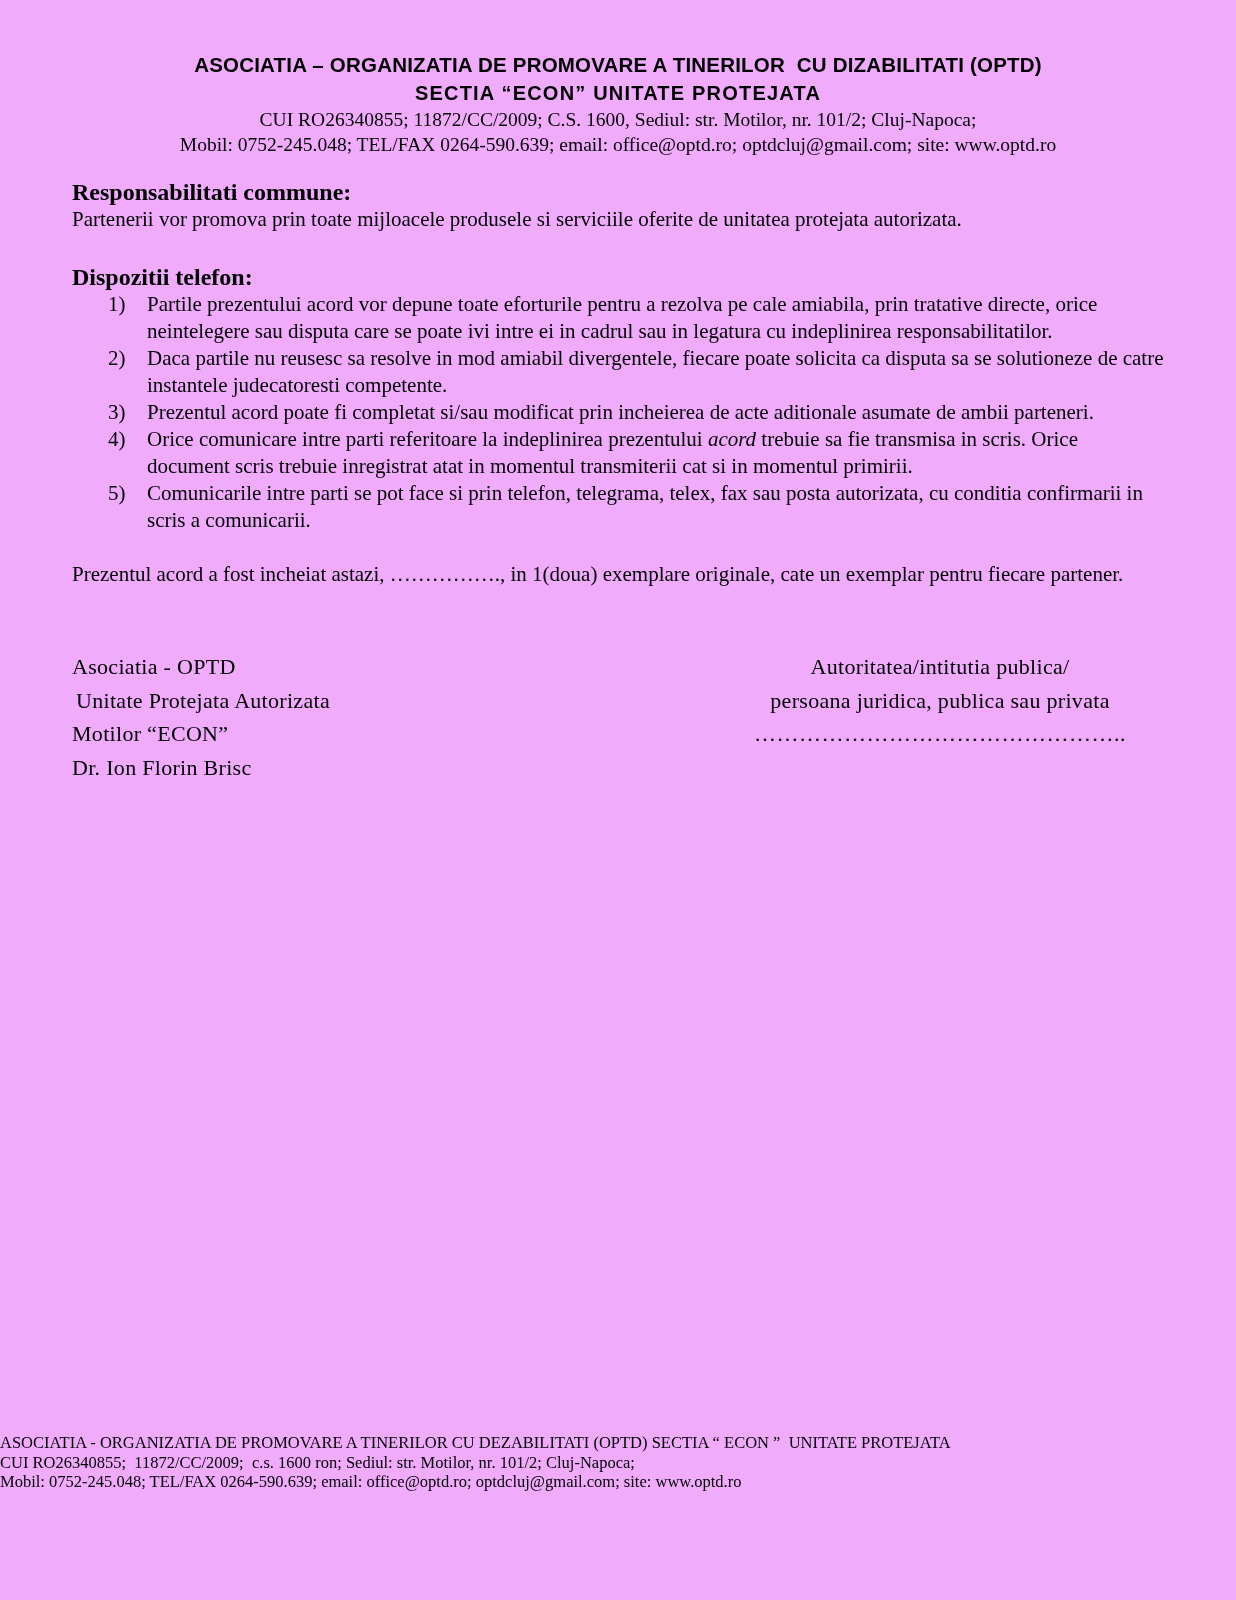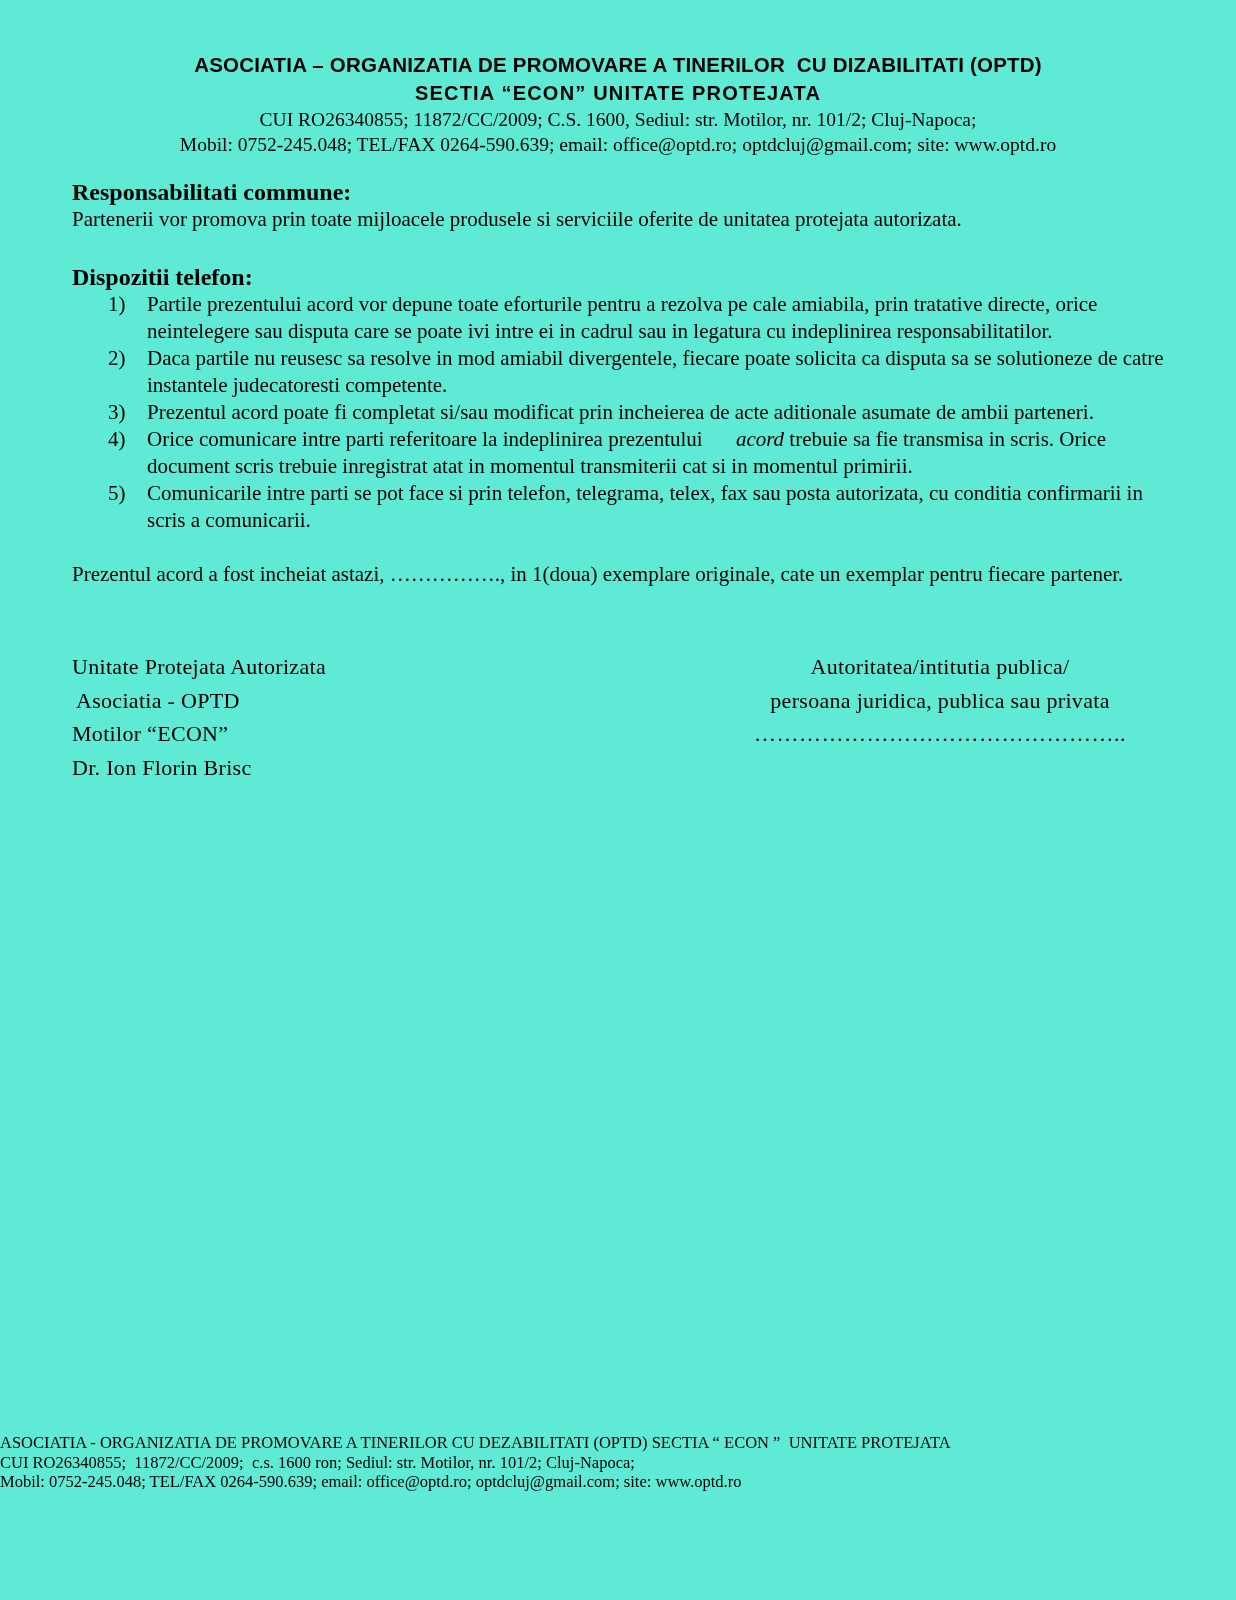--- a/index.html
+++ b/index.html
@@ -1,21 +1,21 @@
 <!DOCTYPE html>
 <html><head>
 <meta charset="utf-8">
 <style>
   * { margin:0; padding:0; box-sizing:border-box; }
   html,body { background:#fff; }
   .page {
     position:relative;
     width:1236px;
     height:1600px;
-    background:#5eead4;
+    background:#f0abfc;
     color:#000000;
     font-family:"Liberation Serif", serif;
     overflow:hidden;
   }
   [data-bind] { white-space:pre-wrap; }
 
   
   .doc-header { padding-top:52px; text-align:center; }
   .org-line1 {
     font-family:"Liberation Sans", sans-serif;
@@ -36,21 +36,21 @@
   
   .content { margin:0 72px; font-size:21px; line-height:27px; }
   .section-heading { font-weight:700; font-size:24px; }
   .sec-resp { margin-top:22px; }
   .sec-disp { margin-top:31px; }
 
   .num-list { }
   .list-item { display:flex; align-items:flex-start; margin-left:36px; }
   .list-item .num { flex:0 0 39px; }
   .list-item .txt { flex:1 1 auto; }
-  .txt em { font-style:italic;margin-left:28px; }
+  .txt em { font-style:italic; }
 
   .closing-par { margin-top:27px; }
 
   
   .sig-block {
     margin-top:62px;
     display:flex;
     justify-content:space-between;
     font-size:22px;
     line-height:33.5px;
@@ -120,22 +120,22 @@
           <span class="txt" data-bind="dispozitii.items.4.text">Comunicarile intre parti se pot face si prin telefon, telegrama, telex, fax sau posta autorizata, cu conditia confirmarii in scris a comunicarii.</span>
         </div>
 
       </div>
     </div>
 
     <div class="closing-par" data-bind="closing.text">Prezentul acord a fost incheiat astazi, ……………., in 1(doua) exemplare originale, cate un exemplar pentru fiecare partener.</div>
 
     <div class="sig-block">
       <div class="sig-left">
+        <div class="sig-line" data-bind="signatures.left.line2">Asociatia - OPTD</div>
         <div class="sig-line" data-bind="signatures.left.line1">Unitate Protejata Autorizata</div>
-        <div class="sig-line" data-bind="signatures.left.line2">Asociatia - OPTD</div>
         <div class="sig-line" data-bind="signatures.left.line3">Motilor “ECON”</div>
         <div class="sig-line" data-bind="signatures.left.line4">Dr. Ion Florin Brisc</div>
       </div>
       <div class="sig-right">
         <div class="sig-line" data-bind="signatures.right.line1">Autoritatea/intitutia publica/</div>
         <div class="sig-line" data-bind="signatures.right.line2">persoana juridica, publica sau privata</div>
         <div class="sig-line sig-dots" data-bind="signatures.right.dotted_line">…………………………………………..</div>
       </div>
     </div>
 

